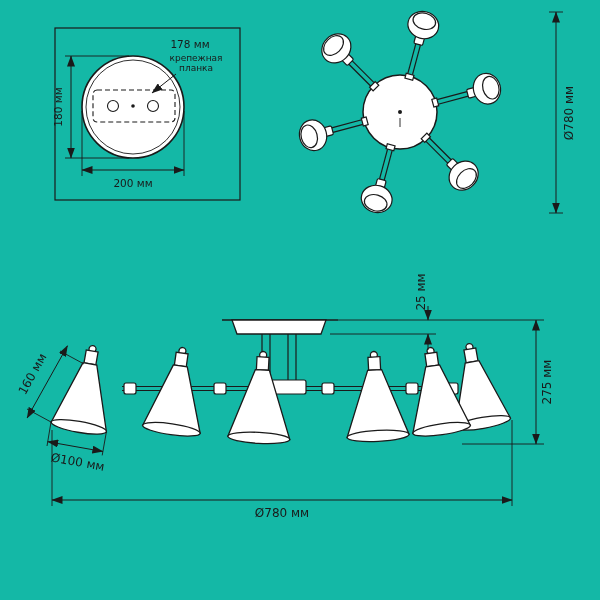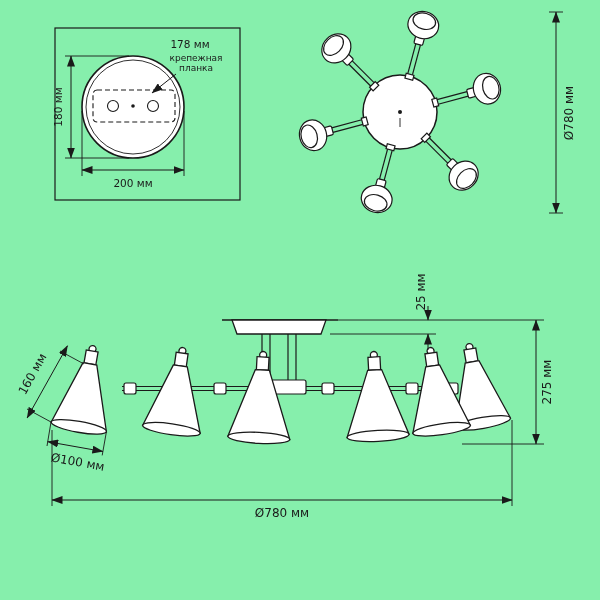--- a/index.html
+++ b/index.html
@@ -1,16 +1,16 @@
 <!DOCTYPE html>
 <html><head>
 <meta charset="utf-8">
 <style>
   html,body{margin:0;padding:0;background:#ffffff;}
-  .page{width:600px;height:600px;background:#86efac;position:relative;overflow:hidden;}
+  .page{width:600px;height:600px;background:#14b8a6;position:relative;overflow:hidden;}
   svg{display:block;}
   text{font-family:"DejaVu Sans",sans-serif;fill:#1a1a1a;}
   .dim{font-size:12px;}
   .dim-sm{font-size:10.5px;}
   .note{font-size:9px;}
   .ln{stroke:#1a1a1a;}
 </style>
 </head>
 <body>
 

